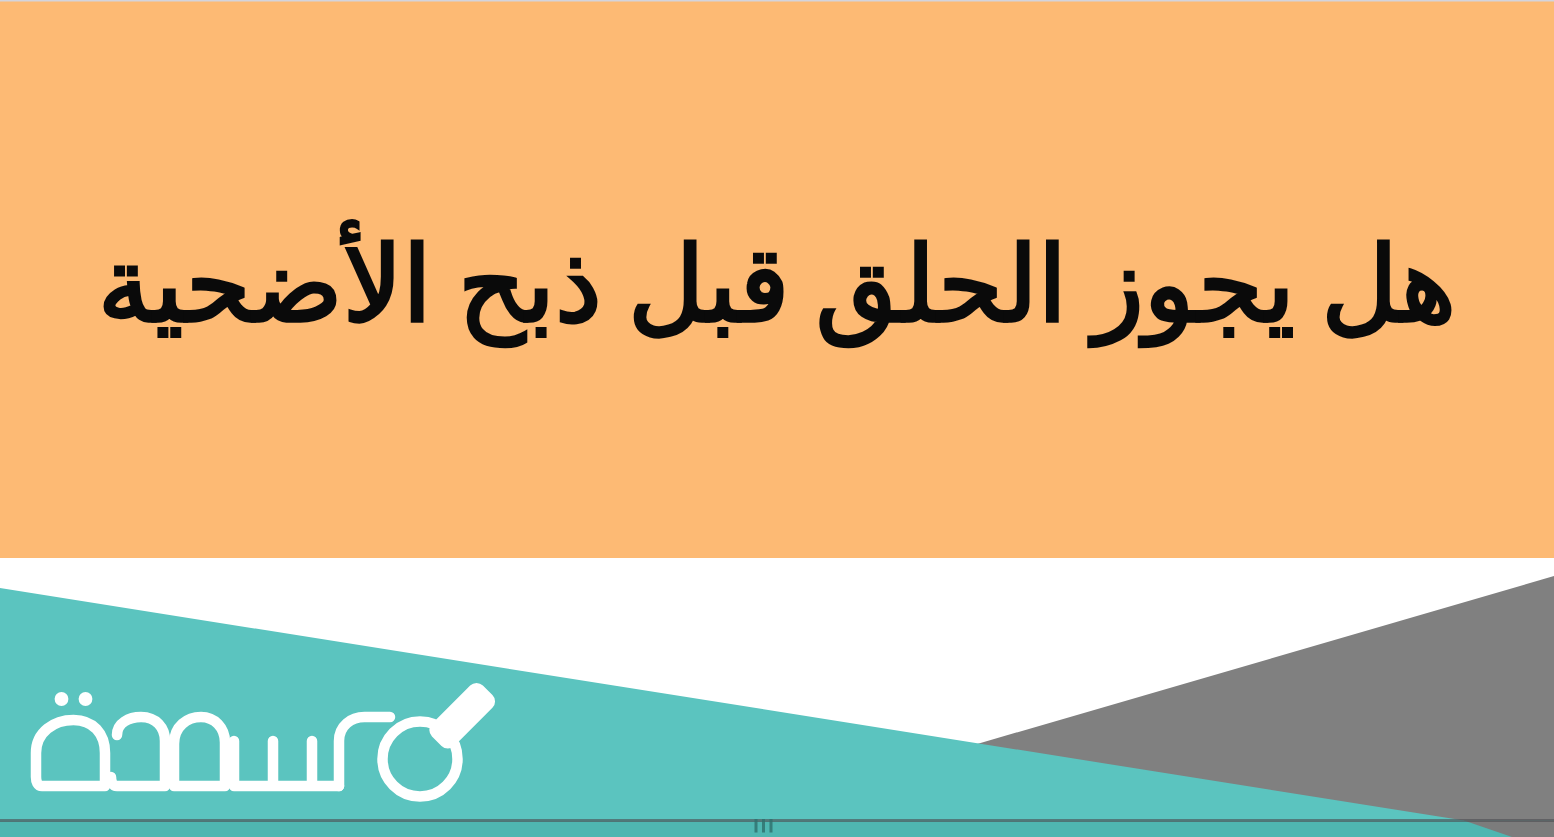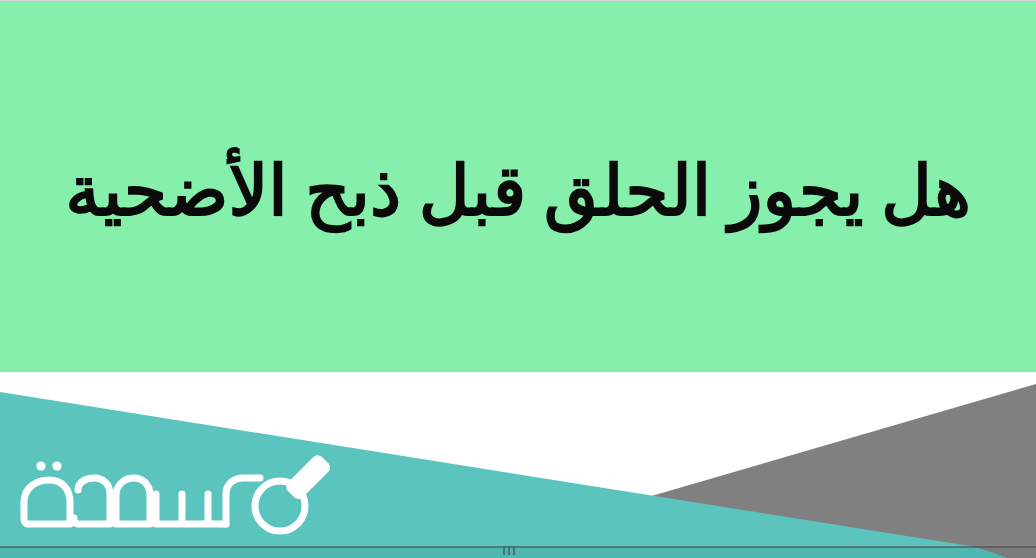--- a/index.html
+++ b/index.html
@@ -9,21 +9,21 @@
     background: #ffffff;
   }
   body {
     font-family: "Liberation Serif", "DejaVu Serif", serif;
   }
 
   .slide {
     position: relative;
     width: 1036px;
     height: 558px;
-    background: #86efac;
+    background: #fdba74;
     overflow: hidden;
     border-top: 1px solid #d4d4dc;
     box-sizing: border-box;
   }
 
   
   .headline-area {
     position: absolute;
     left: 0;
     top: 0;

